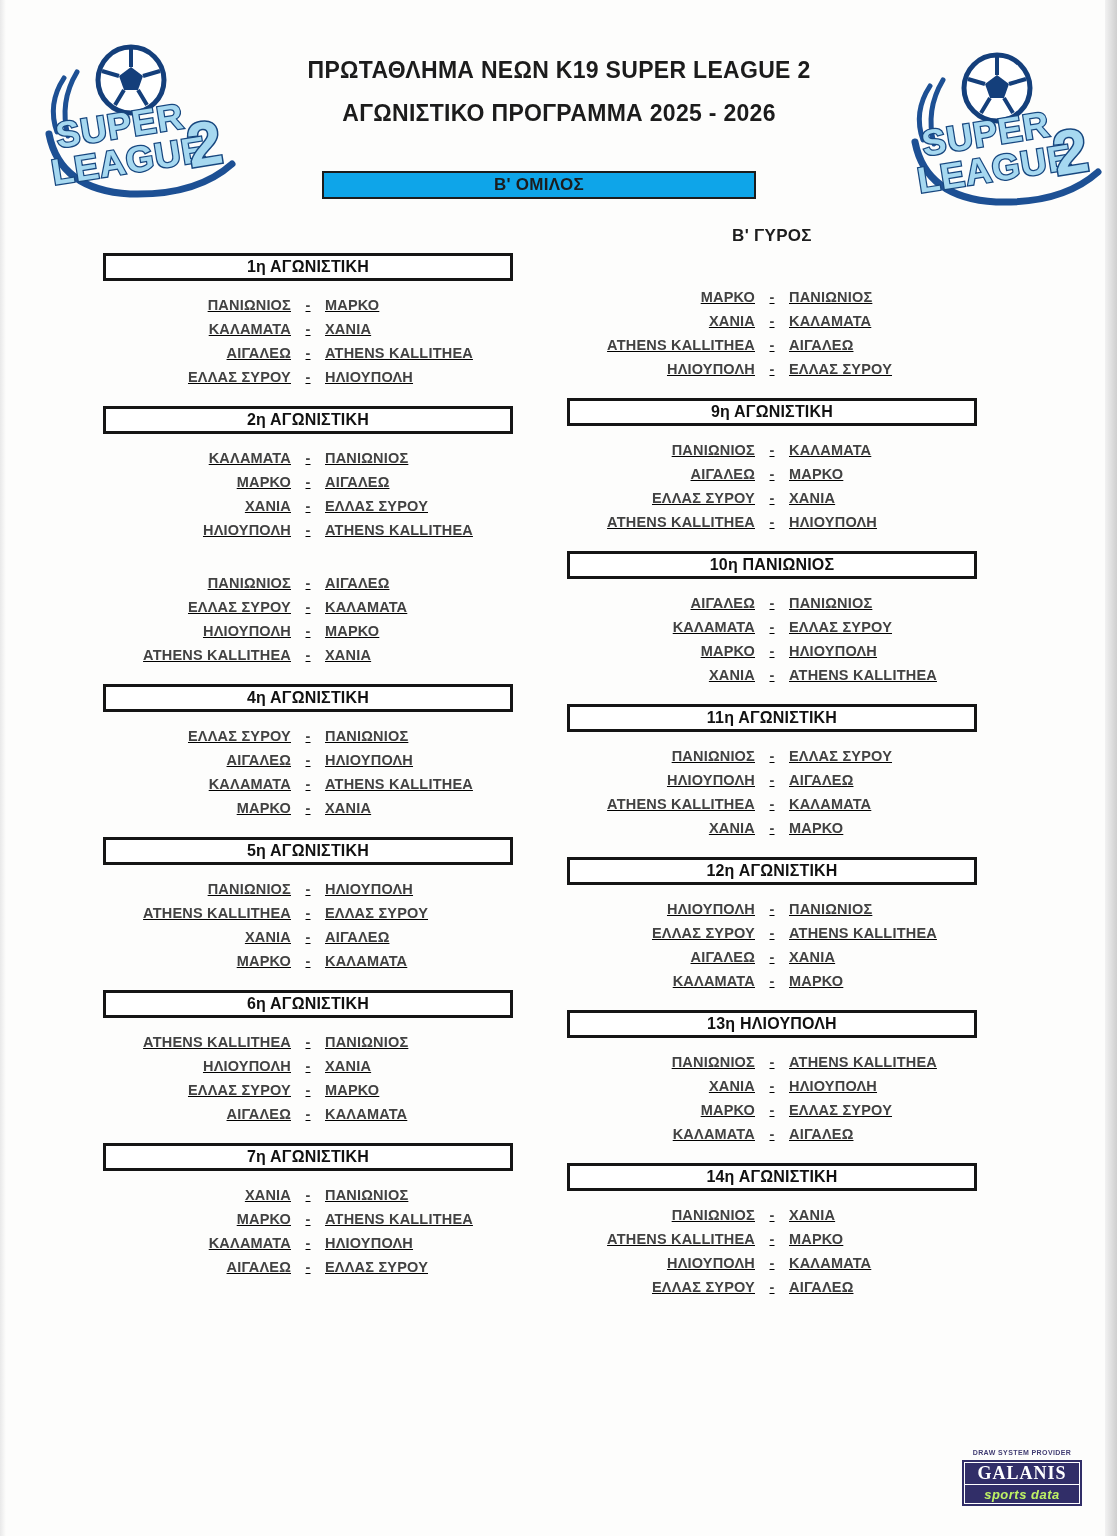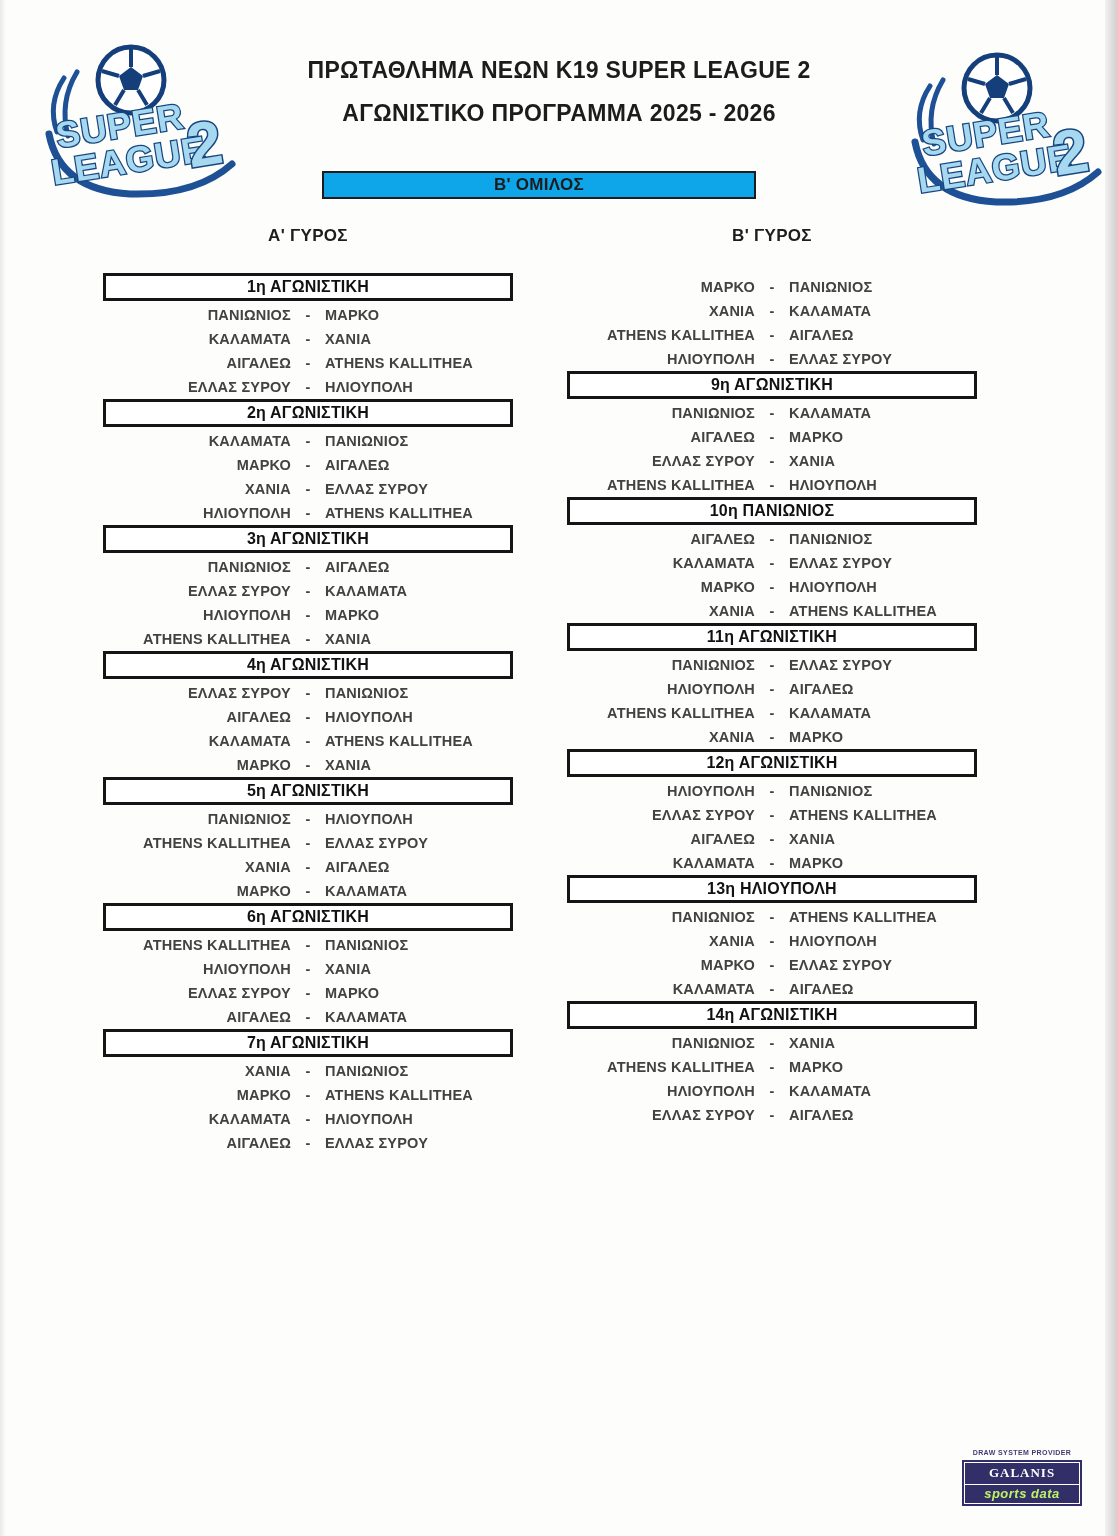--- a/index.html
+++ b/index.html
@@ -26,43 +26,43 @@
   .group-box { position:absolute; left:322px; top:171px; width:430px; height:24px;
     border:2.5px solid #1c1c1c; background:#0ea5e9;
     display:flex; align-items:center; justify-content:center;
     font-weight:bold; font-size:17px; color:#1c1c1c; letter-spacing:.3px; }
 
   .round-col { position:absolute; top:226px; width:410px; }
   #col-a { left:103px; }
   #col-b { left:567px; }
   .round-label { text-align:center; font-weight:bold; font-size:17px;
     color:#1d1d1d; letter-spacing:.3px; }
-  .blocks { margin-top:27px; display:flex; flex-direction:column; }
+  .blocks { margin-top:27px; display:flex; flex-direction:column; gap:17px; }
 
   .md-block { }
   .md-header { height:22px; border:3px solid #151515; background:#fff;
     display:flex; align-items:center; justify-content:center;
     font-weight:bold; font-size:16px; color:#111; letter-spacing:.2px; }
-  .fixtures { padding-top:2px; }
+  .fixtures { padding-top:12px;text-decoration:underline; }
   .fixture { display:grid; grid-template-columns:1fr 34px 1fr; height:24px;
     align-items:center; font-weight:bold; font-size:14.5px; color:#424242;
     letter-spacing:.2px; }
   .home { text-align:right; white-space:nowrap; }
   .dash { text-align:center; }
   .away { text-align:left; white-space:nowrap; }
 
   .provider-label { position:absolute; left:960px; top:1449px; width:124px;
     text-align:center; font-size:7px; font-weight:bold; color:#403c72;
     letter-spacing:.4px; white-space:nowrap; }
   .brand-box { position:absolute; left:962px; top:1460px; width:120px; height:46px;
     background:#312e68; border:2px solid #312e68; box-sizing:border-box; }
   .brand-inner { width:100%; height:100%; box-sizing:border-box;
     border:1.5px solid #ffffff; display:flex; flex-direction:column; }
   .brand-name { flex:1.15; display:flex; align-items:center; justify-content:center;
-    font-family:"Liberation Serif", serif; font-weight:bold; font-size:13px;
+    font-family:"Liberation Serif", serif; font-weight:bold; font-size:18px;
     color:#fff; letter-spacing:1px; border-bottom:1.5px solid #fff; }
   .brand-sub { flex:1; display:flex; align-items:center; justify-content:center;
     font-weight:bold; font-style:italic; font-size:13px; color:#bef264;
     letter-spacing:.5px; }
 </style>
 </head>
 <body>
 
 <div class="edge-left"></div>
 <div class="edge-right"></div>
@@ -106,21 +106,20 @@
 <div class="title-wrap">
   <div class="title-line">ΠΡΩΤΑΘΛΗΜΑ ΝΕΩΝ Κ19 SUPER LEAGUE 2</div>
   <div class="title-line">ΑΓΩΝΙΣΤΙΚΟ ΠΡΟΓΡΑΜΜΑ 2025 - 2026</div>
 </div>
 
 <div class="group-box">
   <span>Β' ΟΜΙΛΟΣ</span>
 </div>
 
 <div class="round-col" id="col-a">
-  <div class="round-label">Α' ΓΥΡΟΣ</div>
   <div class="blocks">
       <div class="md-block">
         <div class="md-header">
           <span>1η ΑΓΩΝΙΣΤΙΚΗ</span>
         </div>
         <div class="fixtures">
           <div class="fixture">
             <span class="home">ΠΑΝΙΩΝΙΟΣ</span>
             <span class="dash">-</span>
             <span class="away">ΜΑΡΚΟ</span>
@@ -163,23 +162,20 @@
             <span class="away">ΕΛΛΑΣ ΣΥΡΟΥ</span>
           </div>
           <div class="fixture">
             <span class="home">ΗΛΙΟΥΠΟΛΗ</span>
             <span class="dash">-</span>
             <span class="away">ATHENS KALLITHEA</span>
           </div>
         </div>
       </div>
       <div class="md-block">
-        <div class="md-header">
-          <span>3η ΑΓΩΝΙΣΤΙΚΗ</span>
-        </div>
         <div class="fixtures">
           <div class="fixture">
             <span class="home">ΠΑΝΙΩΝΙΟΣ</span>
             <span class="dash">-</span>
             <span class="away">ΑΙΓΑΛΕΩ</span>
           </div>
           <div class="fixture">
             <span class="home">ΕΛΛΑΣ ΣΥΡΟΥ</span>
             <span class="dash">-</span>
             <span class="away">ΚΑΛΑΜΑΤΑ</span>

